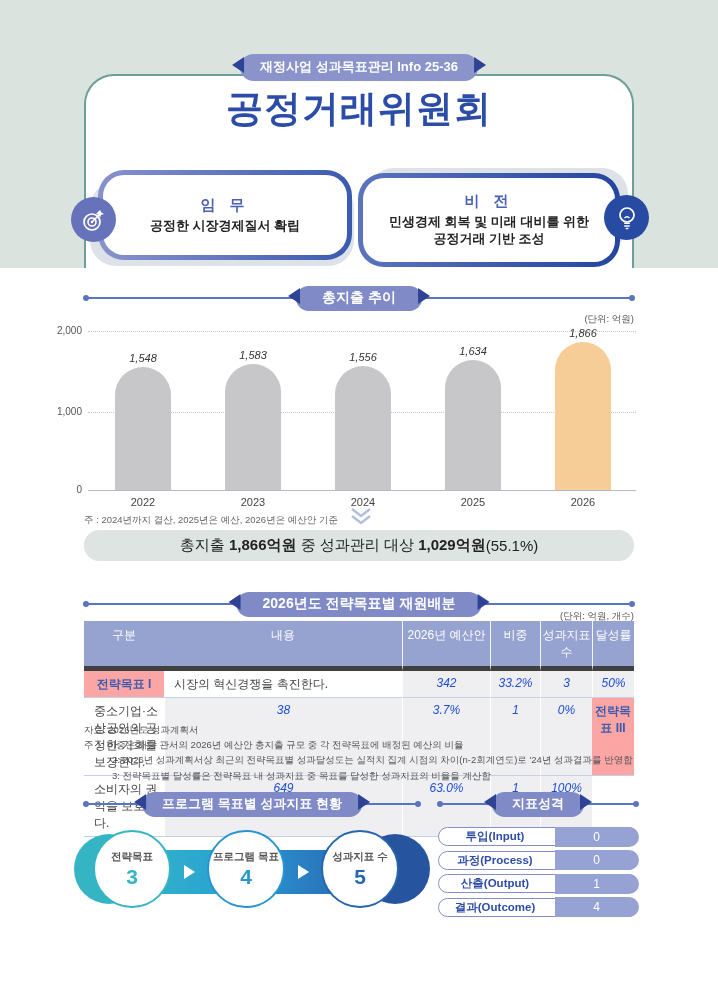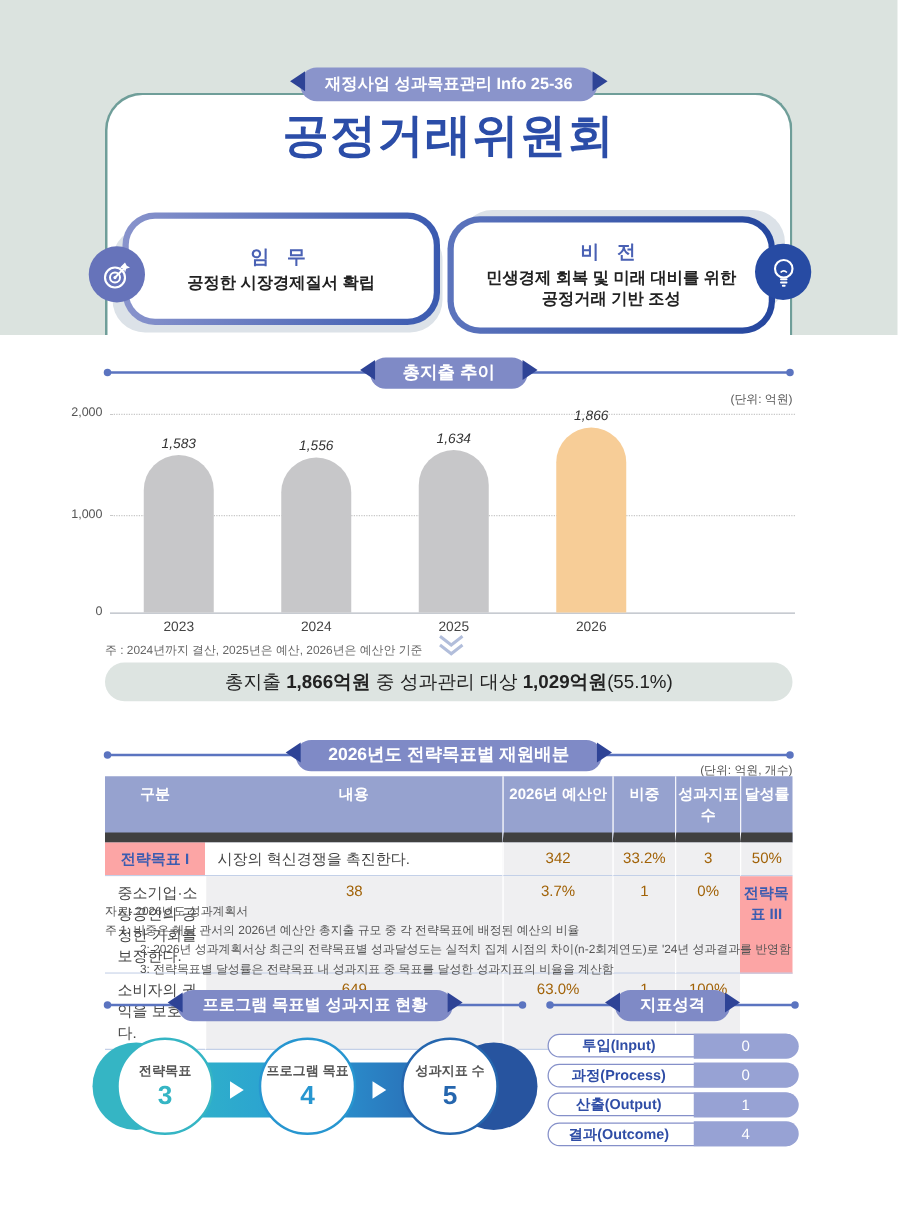--- a/index.html
+++ b/index.html
@@ -64,27 +64,27 @@
   .bar-xlabel{position:absolute;top:171px;width:100%;text-align:center;font-size:11px;color:#444;}
   .chart-note{position:absolute;left:84px;top:514px;font-size:9.5px;color:#666;}
   .chevron{position:absolute;left:350px;top:508px;}
   .summary{position:absolute;left:84px;top:530px;width:550px;height:31px;background:#dde4e1;
            border-radius:16px;display:flex;align-items:center;justify-content:center;
            font-size:15px;color:#222;white-space:pre;}
   .summary b{font-weight:800;}
   
   .alloc{position:absolute;left:84px;top:621px;width:550px;display:grid;
          grid-template-columns:80px 238px 88px 50px 52px 42px;}
-  .h-cell{background:#96a2cf;color:#fff;font-size:12px;font-weight:bold;text-align:center;
-          padding:6px 0 5px;border-bottom:8px solid #404040;box-sizing:border-box;}
+  .h-cell{background:#96a2cf;color:#fff;font-size:12px;font-weight:normal;text-align:center;
+          padding:6px 0 5px;border-bottom:5px solid #404040;box-sizing:border-box;}
   .h-cell.sep{border-left:1px solid rgba(255,255,255,.9);}
   .cell{font-size:12px;padding:5px 0 4px;border-bottom:1px solid #c3d0e8;box-sizing:border-box;}
   .c-cat{background:#fca5a5;color:#3c5cb0;font-weight:bold;text-align:center;}
   .c-desc{color:#444;text-align:left;padding-left:10px;background:#fff;}
-  .c-num{background:#efeff1;text-align:center;color:#a16207;border-left:1.5px solid #fff;}
+  .c-num{background:#efeff1;text-align:center;color:#1d4ed8;border-left:1.5px solid #fff;font-style:italic;}
   .footnotes{position:absolute;left:84px;top:722px;font-size:9.5px;color:#555;line-height:1.6;}
   .footnotes .indent{padding-left:28px;}
   
   .flow{position:absolute;left:84px;top:826px;width:336px;height:96px;}
   .flow-cap{position:absolute;width:70px;height:70px;border-radius:50%;top:8px;z-index:0;}
   .flow-cap.l{left:-10px;background:#35b5c4;}
   .flow-cap.r{left:276px;background:#27549f;}
   .flow-band{position:absolute;top:24px;height:44px;width:86px;border-radius:10px;z-index:1;
              display:flex;align-items:center;justify-content:center;}
   .flow-band .tri{width:0;height:0;border-top:7px solid transparent;border-bottom:7px solid transparent;
@@ -160,20 +160,25 @@
 <div class="chart">
   <div class="grid" style="top:6px;"></div>
   <div class="grid" style="top:87px;"></div>
   <div class="baseline"></div>
   <div id="yticks">
       <div class="ylab" style="top: 0px;">2,000</div>
       <div class="ylab" style="top: 81px;">1,000</div>
       <div class="ylab" style="top: 159px;">0</div>
     </div>
   <div id="bars">
+      <div class="bar-group">
+        <div class="bar-value">1,548</div>
+        <div class="bar" style="height: 123px; background: rgb(199, 199, 201);"></div>
+        <div class="bar-xlabel">2022</div>
+      </div>
       <div class="bar-group">
         <div class="bar-value">1,583</div>
         <div class="bar" style="height: 126px; background: rgb(199, 199, 201);"></div>
         <div class="bar-xlabel">2023</div>
       </div>
       <div class="bar-group">
         <div class="bar-value">1,556</div>
         <div class="bar" style="height: 124px; background: rgb(199, 199, 201);"></div>
         <div class="bar-xlabel">2024</div>
       </div>

